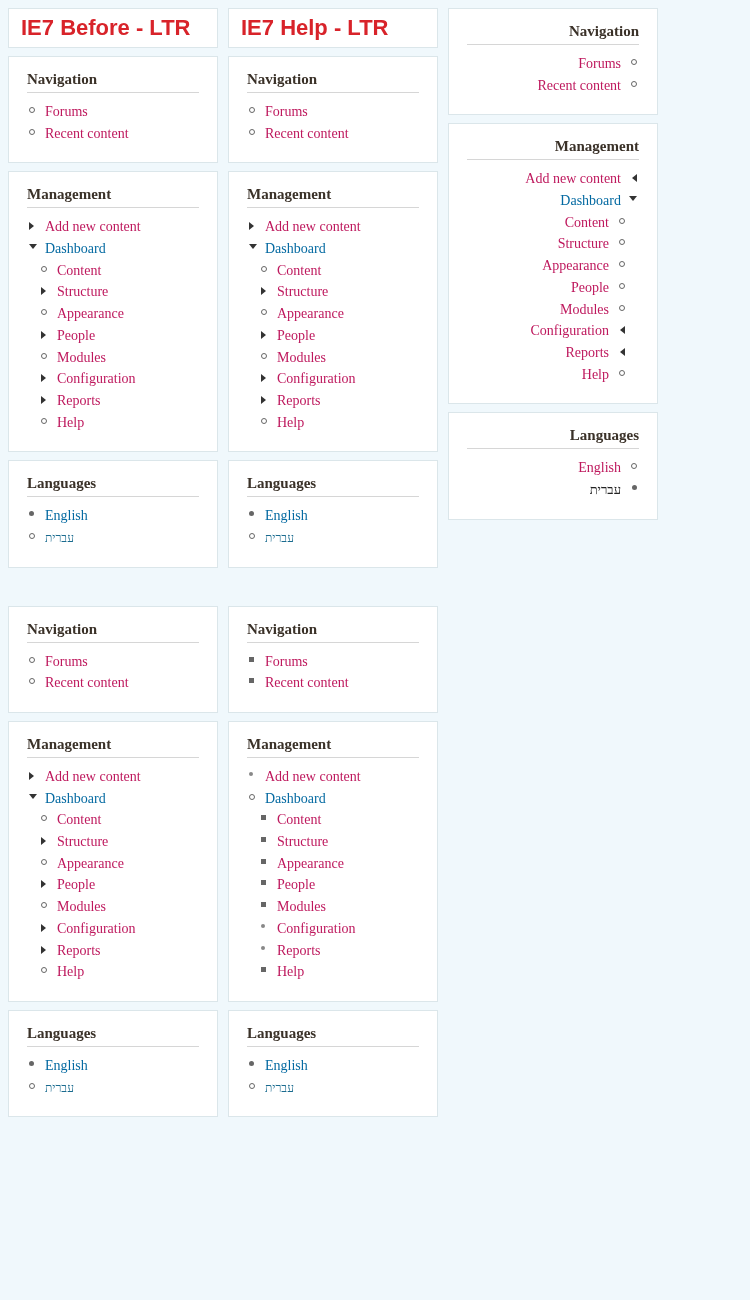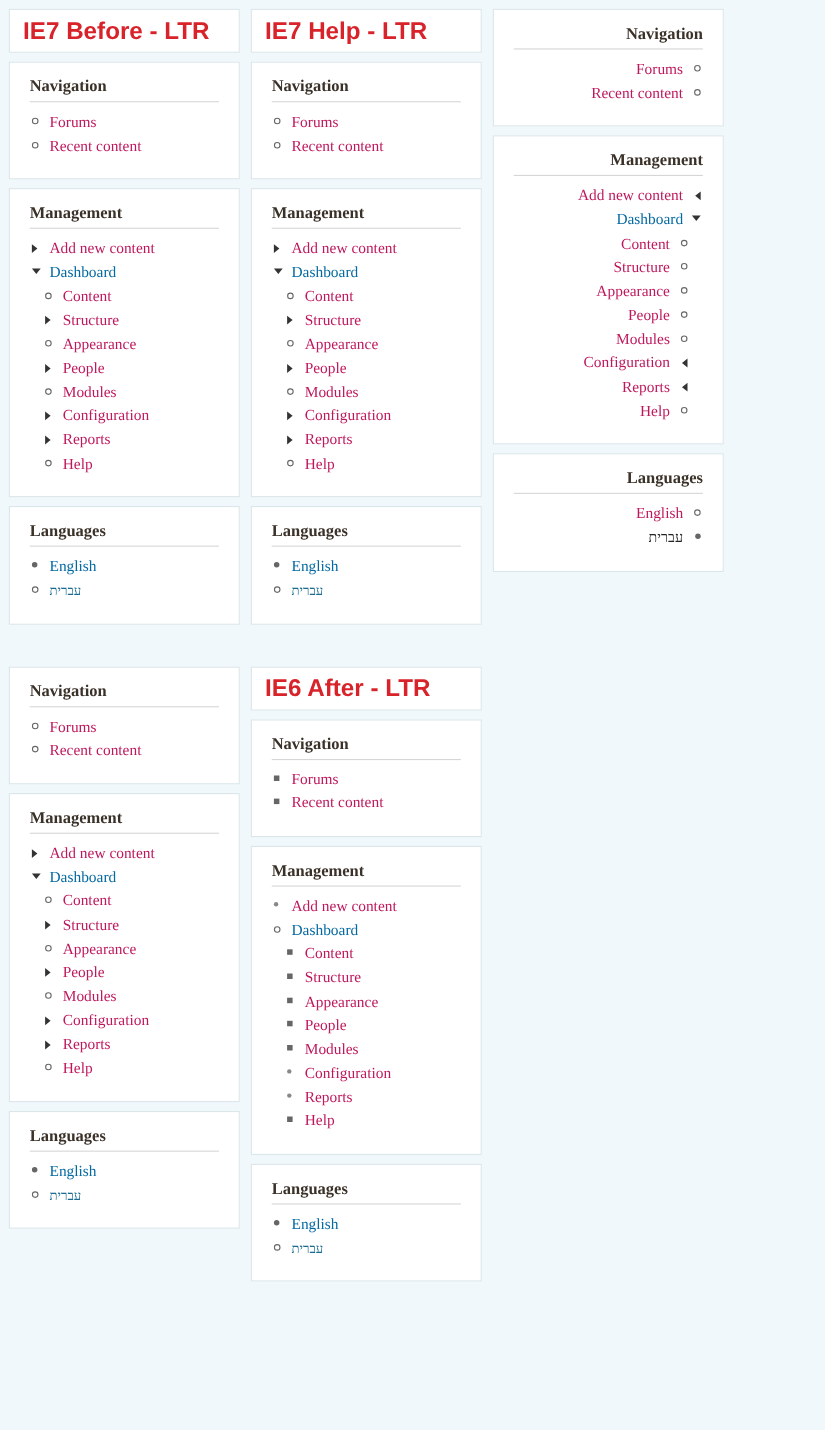--- a/index.html
+++ b/index.html
@@ -306,23 +306,20 @@
       <div class="block">
         <h2>Languages</h2>
         <ul class="menu">
           <li><span class="bullet b-circle"></span><span class="plain">English</span></li>
           <li><span class="bullet b-opencircle"></span><span class="hebrew">עברית</span></li>
         </ul>
       </div>
     </div>
 
     <div class="col">
-      <div class="title-panel">
-        <h1>IE6 After - LTR</h1>
-      </div>
 
       <div class="block">
         <h2>Navigation</h2>
         <ul class="menu">
           <li><span class="bullet b-square"></span><a>Forums</a></li>
           <li><span class="bullet b-square"></span><a>Recent content</a></li>
         </ul>
       </div>
 
       <div class="block">

